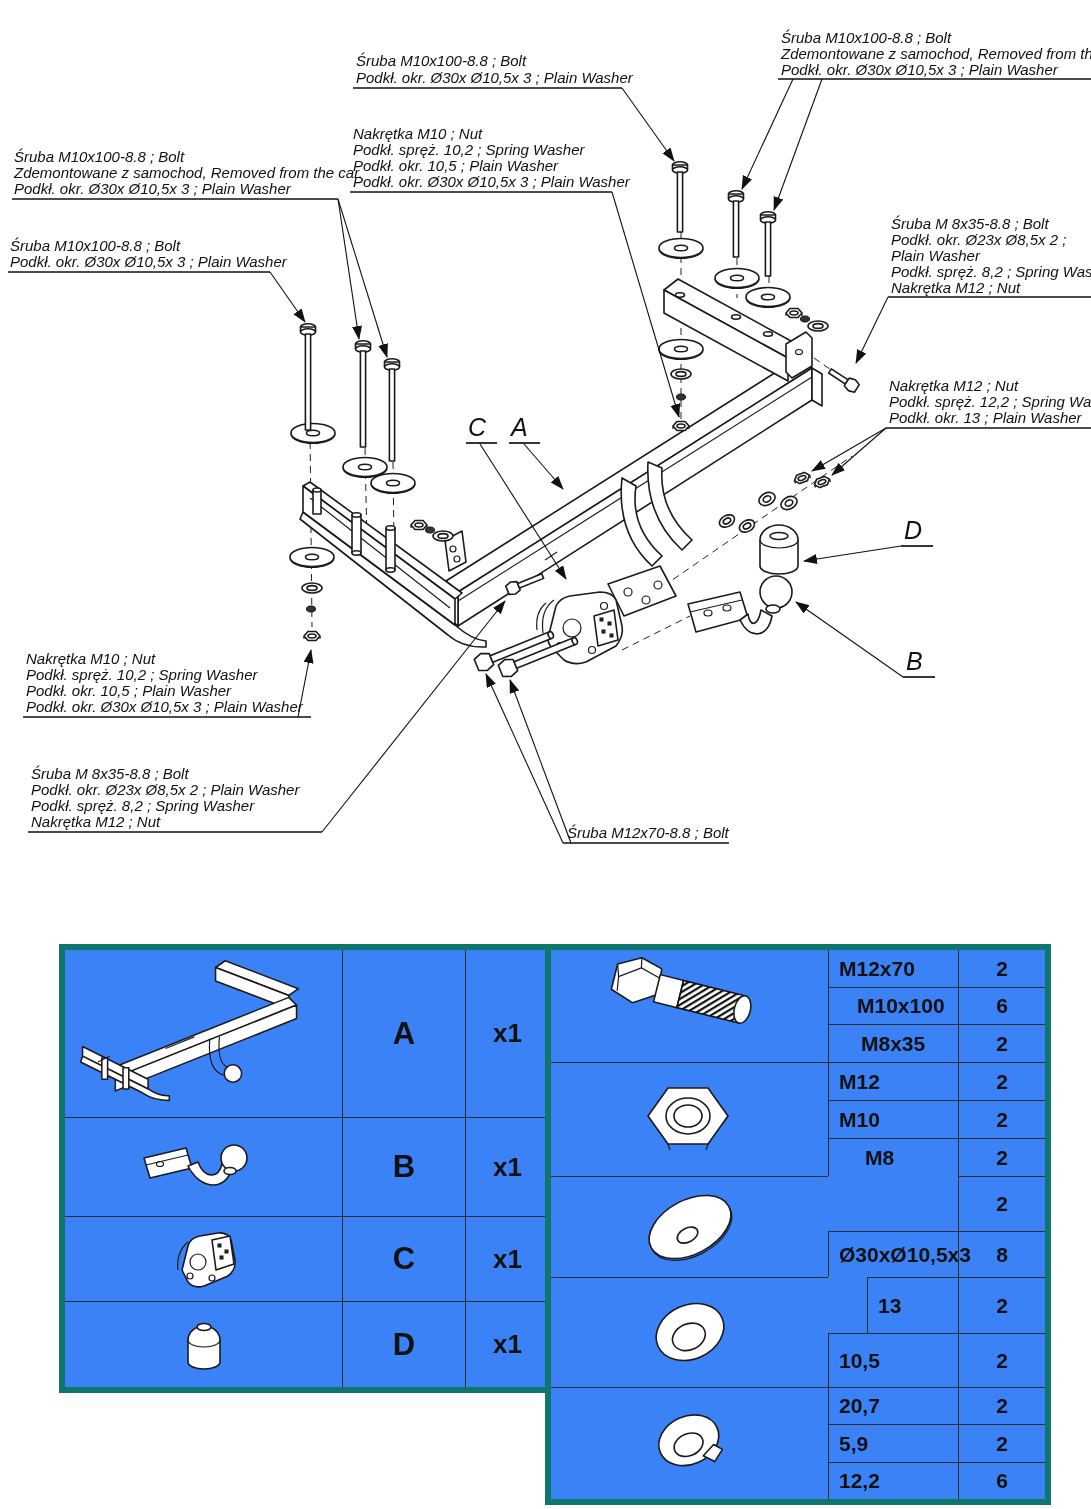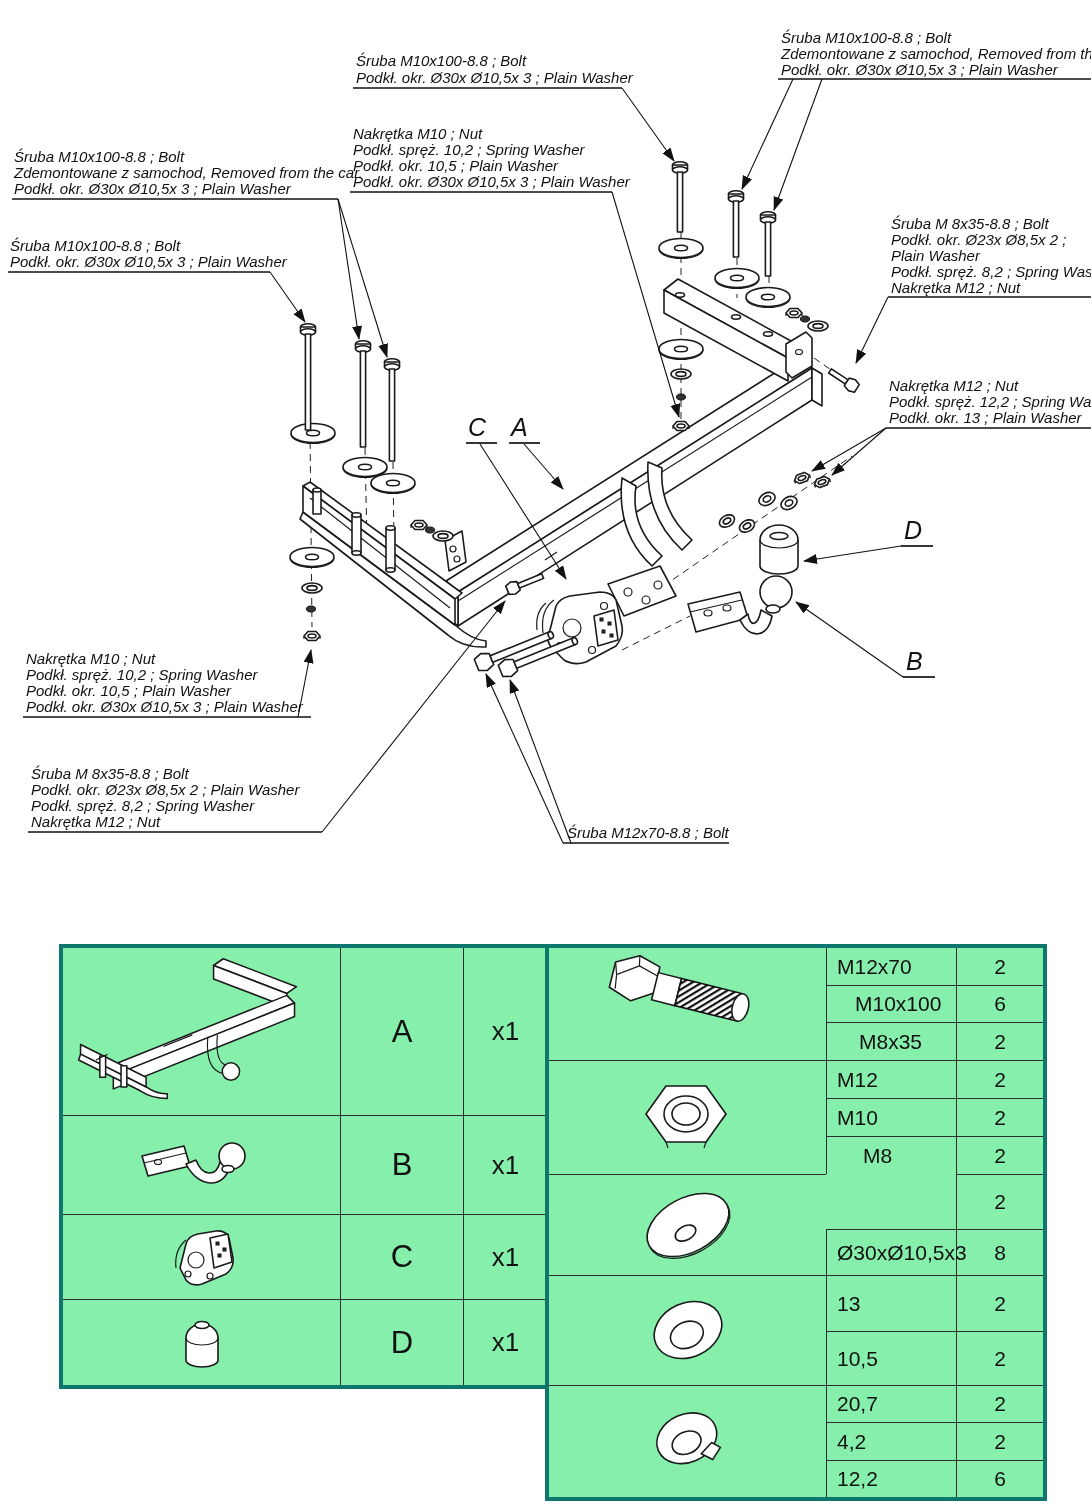--- a/index.html
+++ b/index.html
@@ -8,21 +8,21 @@
   svg text{fill:#111;}
   .co{font-style:italic;font-size:15px;}
   .mk{font-style:italic;font-size:25px;}
   .part{fill:#fff;stroke:#1a1a1a;stroke-width:1.6;stroke-linejoin:round;}
   .thin{fill:none;stroke:#1a1a1a;stroke-width:1.2;}
   .dash{fill:none;stroke:#222;stroke-width:1;stroke-dasharray:7 5;}
   .lead{fill:none;stroke:#111;stroke-width:1.1;}
   .ul{stroke:#111;stroke-width:1.7;}
   .dark{fill:#333;stroke:#111;stroke-width:1;}
   
-  .tbl{position:absolute;background:#86efac;border:4px solid #0f766e;display:grid;box-sizing:content-box;}
+  .tbl{position:absolute;background:#3b82f6;border:6px solid #0f766e;display:grid;box-sizing:content-box;font-weight:bold;}
   .cell{display:flex;align-items:center;justify-content:center;box-sizing:border-box;}
   .bl{border-left:1.6px solid #2e2e2e;}
   .bt{border-top:1.6px solid #2e2e2e;}
   .lt-letter{font-size:31px;}
   .lt-qty{font-size:26px;}
   .rt-size{justify-content:flex-start;padding-left:10px;font-size:21px;}
   .rt-qty{font-size:21px;}
 </style>
 </head>
 <body>
@@ -470,27 +470,27 @@
   <div class="cell bl bt rt-qty" style="grid-column:3;grid-row:3;">2</div>
   <div class="cell bl bt rt-size" style="grid-column:2;grid-row:4;">M12</div>
   <div class="cell bl bt rt-qty" style="grid-column:3;grid-row:4;">2</div>
   <div class="cell bl bt rt-size" style="grid-column:2;grid-row:5;">M10</div>
   <div class="cell bl bt rt-qty" style="grid-column:3;grid-row:5;">2</div>
   <div class="cell bl bt rt-size" style="grid-column:2;grid-row:6;padding-left:36px;">M8</div>
   <div class="cell bl bt rt-qty" style="grid-column:3;grid-row:6;">2</div>
   <div class="cell bl bt rt-qty" style="grid-column:3;grid-row:7;">2</div>
   <div class="cell bl bt rt-size" style="grid-column:2;grid-row:8;">Ø30xØ10,5x3</div>
   <div class="cell bl bt rt-qty" style="grid-column:3;grid-row:8;">8</div>
-  <div class="cell bl bt rt-size" style="grid-column:2;grid-row:9;">13</div>
+  <div class="cell bl bt rt-size" style="grid-column:2;grid-row:9;margin-left:39px;">13</div>
   <div class="cell bl bt rt-qty" style="grid-column:3;grid-row:9;">2</div>
   <div class="cell bl bt rt-size" style="grid-column:2;grid-row:10;">10,5</div>
   <div class="cell bl bt rt-qty" style="grid-column:3;grid-row:10;">2</div>
   <div class="cell bl bt rt-size" style="grid-column:2;grid-row:11;">20,7</div>
   <div class="cell bl bt rt-qty" style="grid-column:3;grid-row:11;">2</div>
-  <div class="cell bl bt rt-size" style="grid-column:2;grid-row:12;">4,2</div>
+  <div class="cell bl bt rt-size" style="grid-column:2;grid-row:12;">5,9</div>
   <div class="cell bl bt rt-qty" style="grid-column:3;grid-row:12;">2</div>
   <div class="cell bl bt rt-size" style="grid-column:2;grid-row:13;">12,2</div>
   <div class="cell bl bt rt-qty" style="grid-column:3;grid-row:13;">6</div>
 
   <div style="grid-column:1;grid-row:4;" class="bt"></div>
   <div style="grid-column:1;grid-row:7;" class="bt"></div>
   <div style="grid-column:1;grid-row:9;" class="bt"></div>
   <div style="grid-column:1;grid-row:11;" class="bt"></div>
 </div>
 

